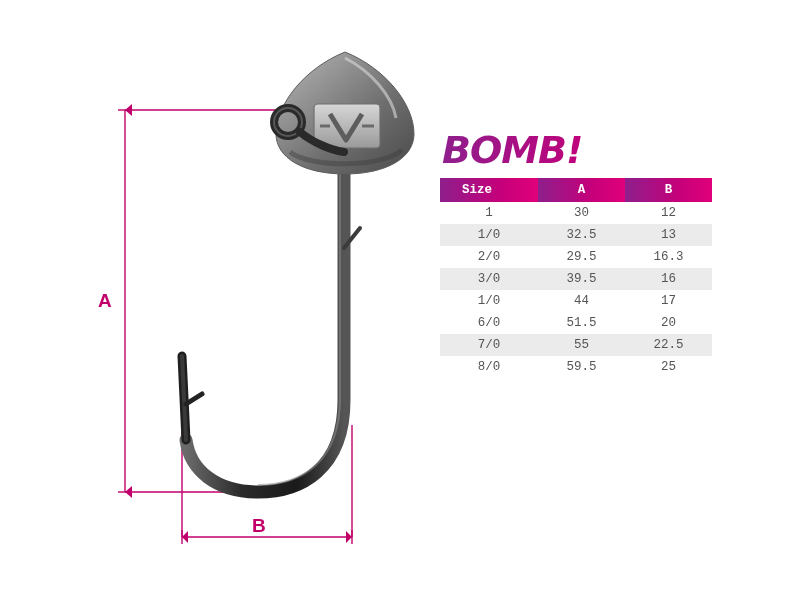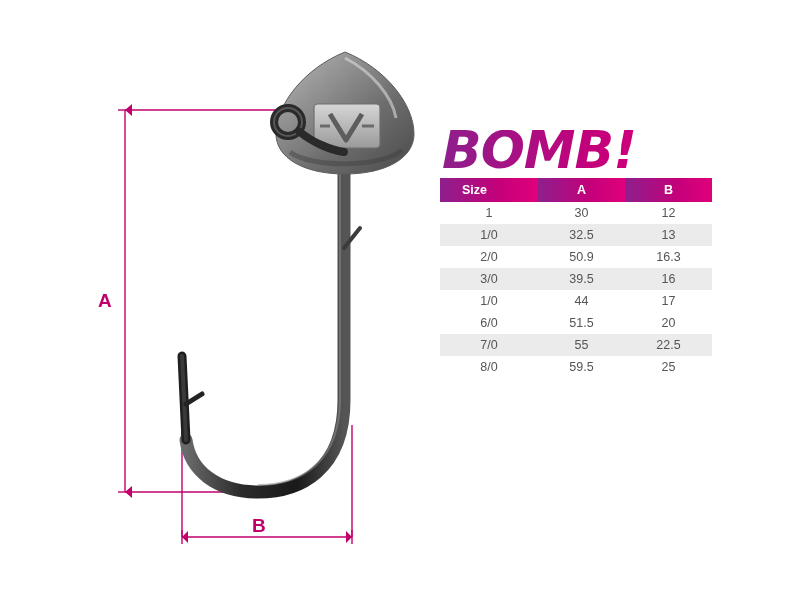--- a/index.html
+++ b/index.html
@@ -45,36 +45,36 @@
   .panel {
     position: absolute;
     left: 440px;
     top: 130px;
     width: 280px;
   }
   .brand-title {
     font-family: "DejaVu Sans", sans-serif;
     font-weight: bold;
     font-style: italic;
-    font-size: 52px;
+    font-size: 38px;
     letter-spacing: -1px;
     line-height: 40px;
     margin: 0 0 8px 2px;
     background: linear-gradient(90deg, #8e1f8c 0%, #c4007a 55%, #e0007a 100%);
     -webkit-background-clip: text;
     background-clip: text;
     color: transparent;
     -webkit-text-fill-color: transparent;
   }
 
   table.size-table {
     border-collapse: collapse;
     width: 272px;
     font-size: 12.5px;
-    font-family: Liberation Sans, sans-serif;
+    font-family: Liberation Mono, monospace;
   }
   table.size-table thead th {
     background: linear-gradient(90deg, #8e1f8c 0%, #c4007a 60%, #e0007a 100%);
     color: #ffffff;
     font-weight: bold;
     font-size: 12.5px;
     padding: 5px 0 5px 0;
     text-align: center;
   }
   table.size-table thead th.col-size { text-align: left; padding-left: 22px; width: 36%; }
@@ -215,21 +215,21 @@
           <td>30</td>
           <td>12</td>
         </tr>
         <tr class="even">
           <td class="cell-size">1/0</td>
           <td>32.5</td>
           <td>13</td>
         </tr>
         <tr class="odd">
           <td class="cell-size">2/0</td>
-          <td>50.9</td>
+          <td>29.5</td>
           <td>16.3</td>
         </tr>
         <tr class="even">
           <td class="cell-size">3/0</td>
           <td>39.5</td>
           <td>16</td>
         </tr>
         <tr class="odd">
           <td class="cell-size">1/0</td>
           <td>44</td>

